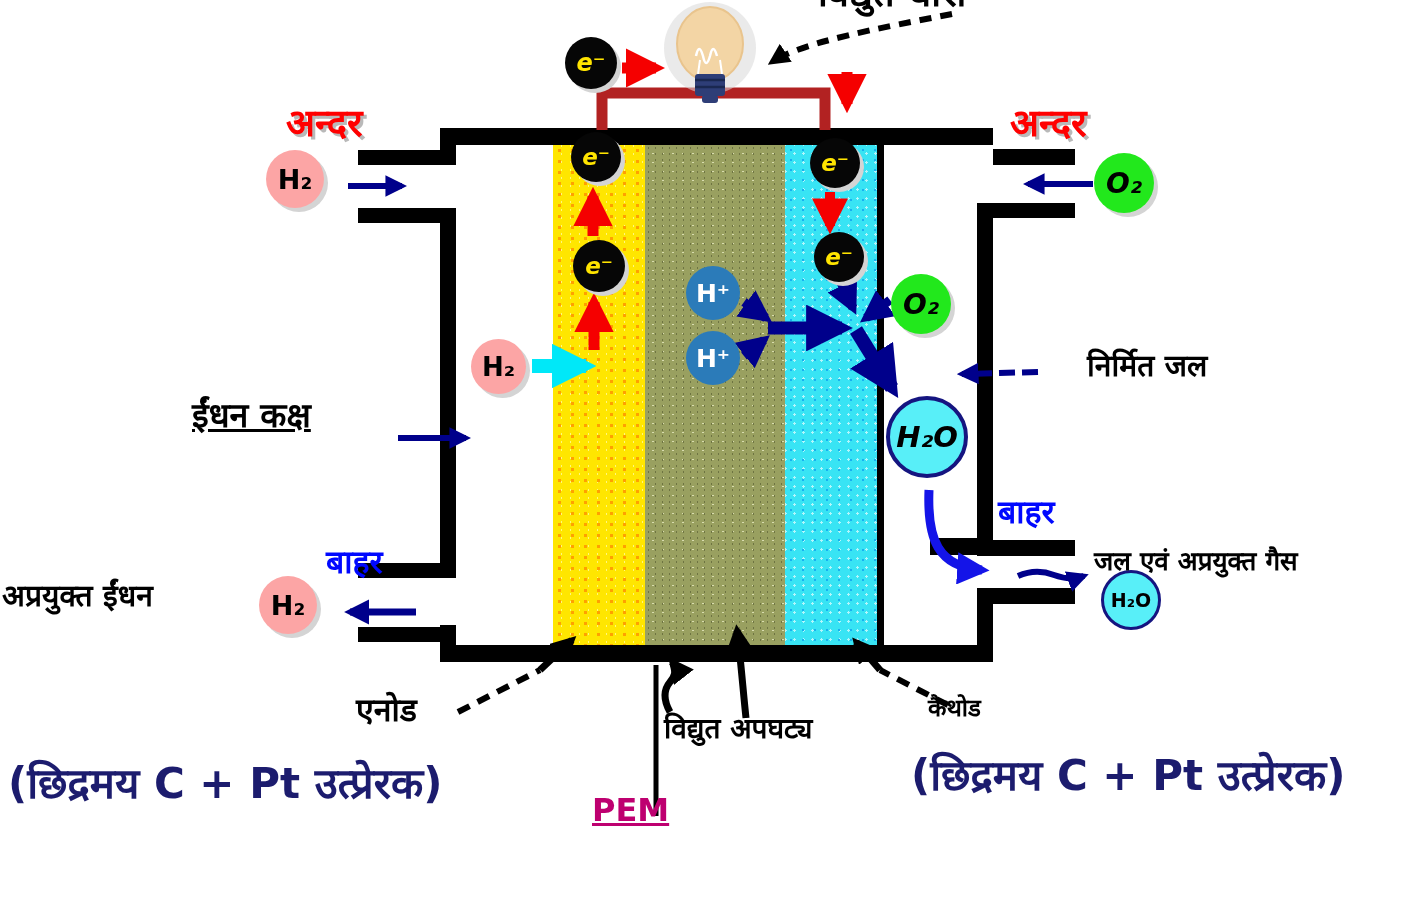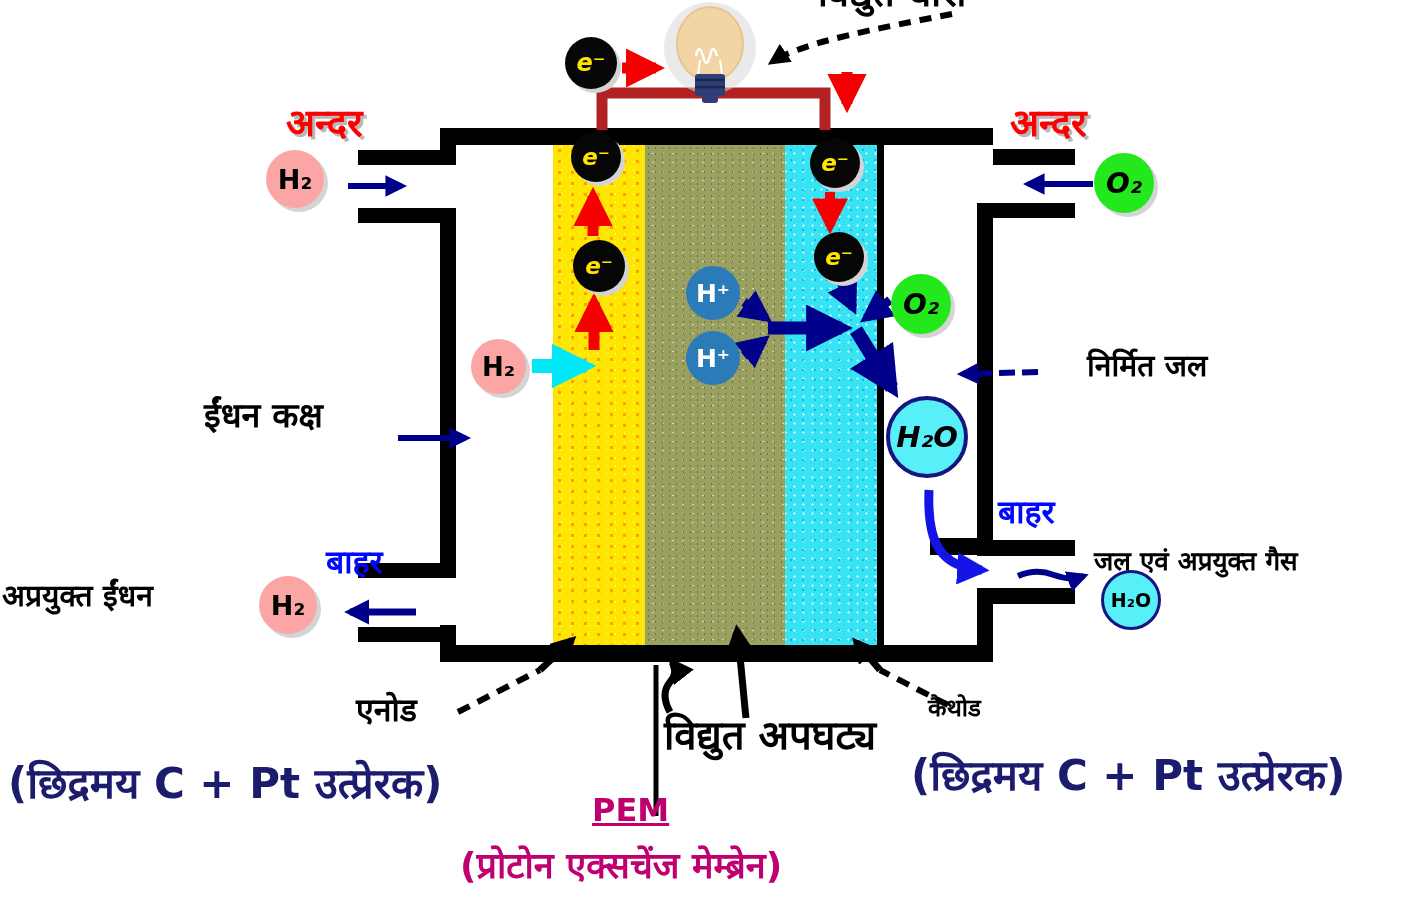--- a/index.html
+++ b/index.html
@@ -147,26 +147,25 @@
 
   <div class="lbl red" style="left:286px;top:104px;font-size:38px;">अन्दर</div>
   <div class="lbl red" style="left:1010px;top:104px;font-size:38px;">अन्दर</div>
 
   <div class="lbl blue" style="left:326px;top:546px;font-size:32px;">बाहर</div>
   <div class="lbl blue" style="left:998px;top:496px;font-size:32px;">बाहर</div>
 
   <div class="lbl black wrap" style="left:2px;top:580px;width:246px;font-size:30px;">अप्रयुक्त ईंधन</div>
   <div class="lbl black wrap" style="left:1094px;top:548px;width:310px;font-size:26px;">जल एवं अप्रयुक्त गैस</div>
 
-  <div class="lbl black" style="left:204px;top:398px;font-size:34px;">ईंधन कक्ष</div>
+  <div class="lbl black" style="left:192px;top:398px;font-size:34px;text-decoration:underline;">ईंधन कक्ष</div>
   <div class="lbl black" style="left:1040px;top:350px;font-size:30px;margin-left:47px;">निर्मित जल</div>
 
   <div class="lbl black" style="left:356px;top:694px;font-size:32px;">एनोड</div>
-  <div class="lbl black" style="left:664px;top:714px;font-size:40px;">विद्युत अपघट्य</div>
+  <div class="lbl black" style="left:664px;top:714px;font-size:28px;">विद्युत अपघट्य</div>
   <div class="lbl black" style="left:928px;top:696px;font-size:24px;">कैथोड</div>
 
   <div class="lbl navy" style="left:0px;top:762px;font-size:42px;">(छिद्रमय C + Pt उत्प्रेरक)</div>
   <div class="lbl navy" style="left:903px;top:754px;font-size:42px;">(छिद्रमय C + Pt उत्प्रेरक)</div>
 
   <div class="lbl magenta" style="left:592px;top:794px;font-size:32px;text-decoration:underline;">PEM</div>
-  <div class="lbl magenta" style="left:460px;top:847px;font-size:36px;">(प्रोटोन एक्सचेंज मेम्ब्रेन)</div>
 
 </div>
 
 </body></html>

